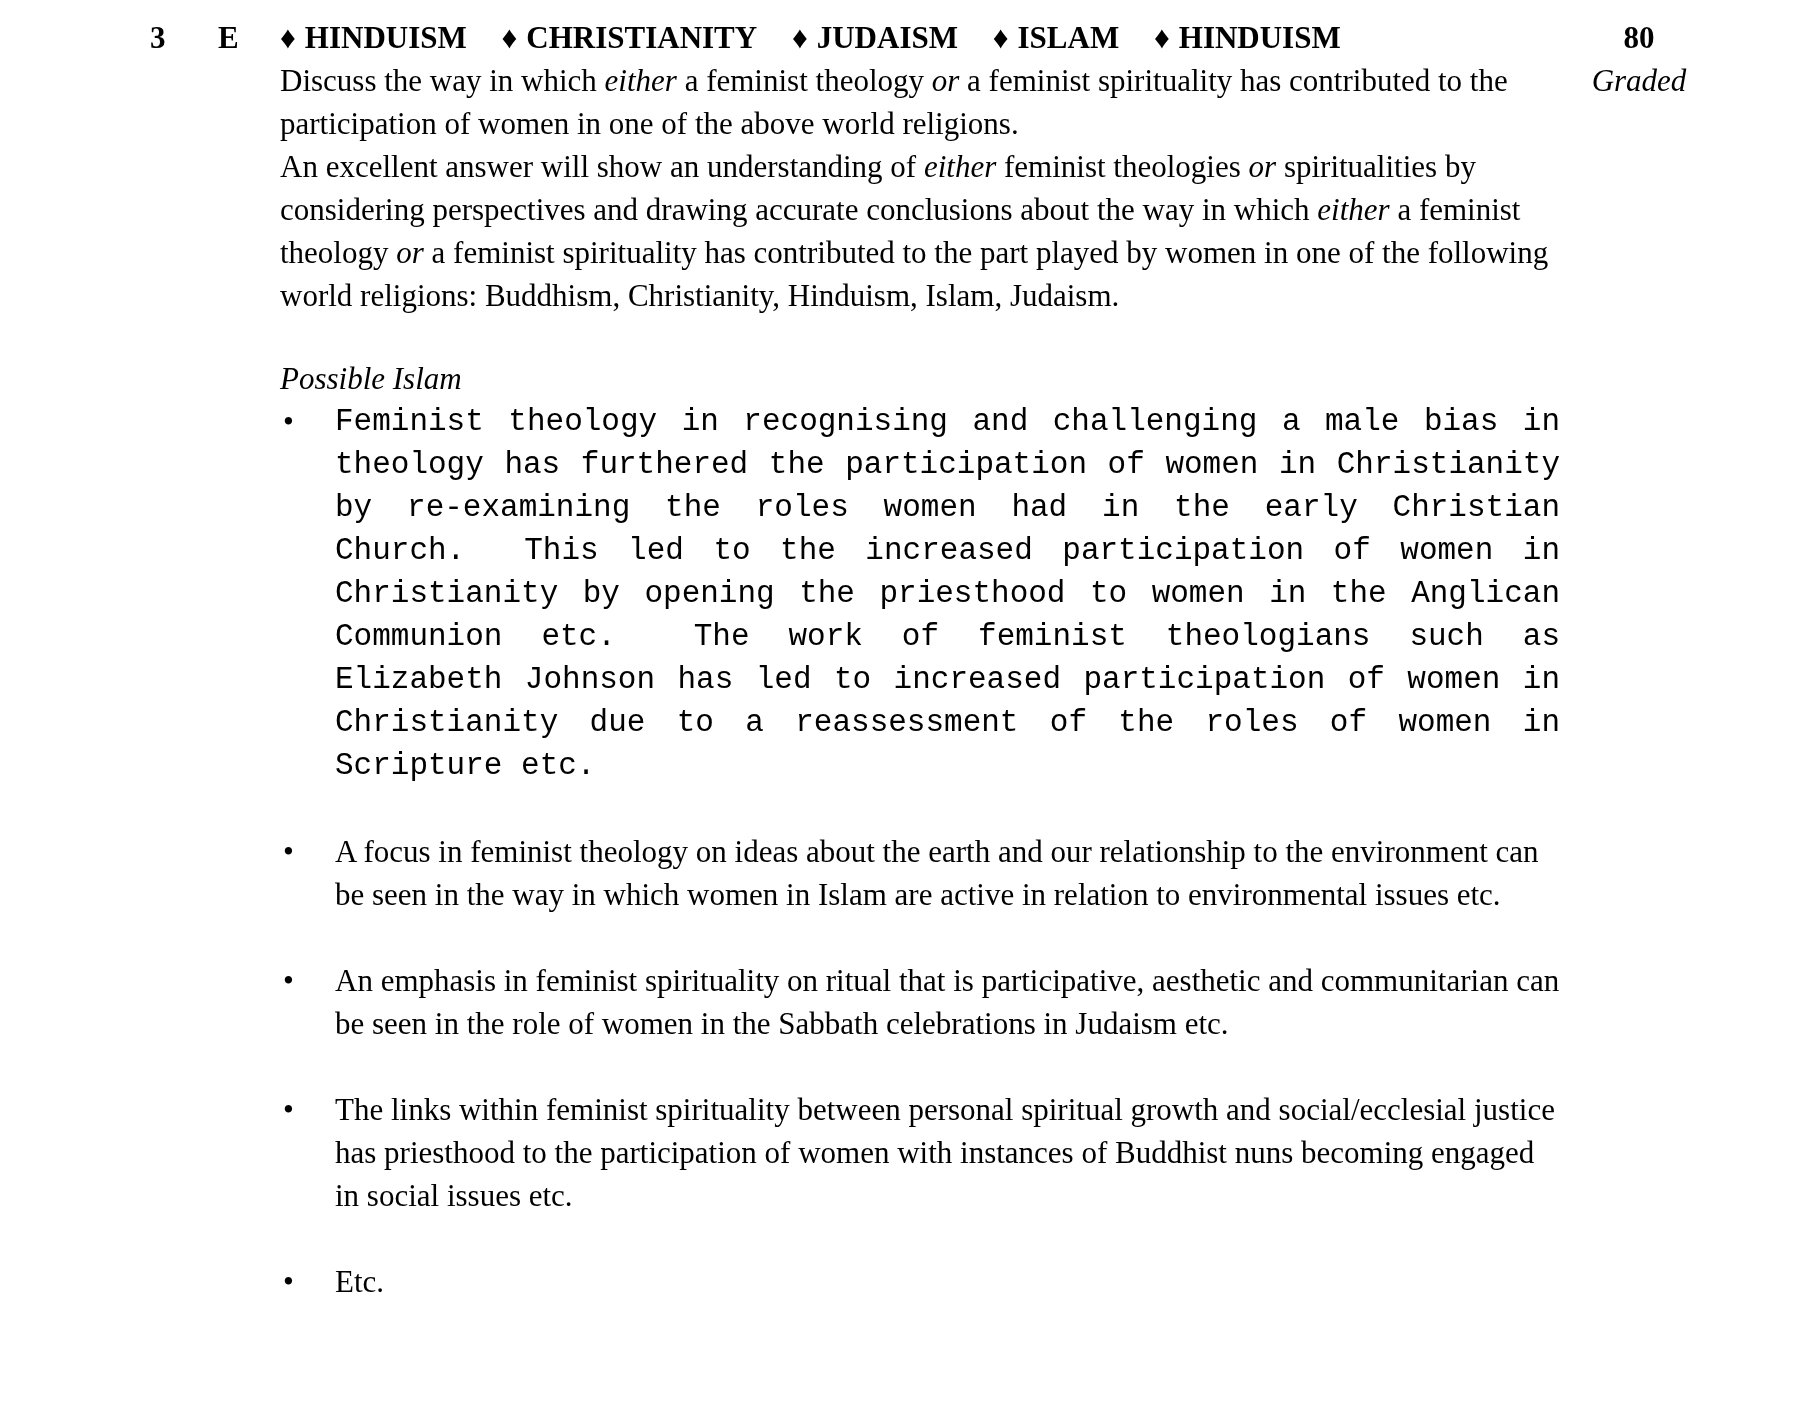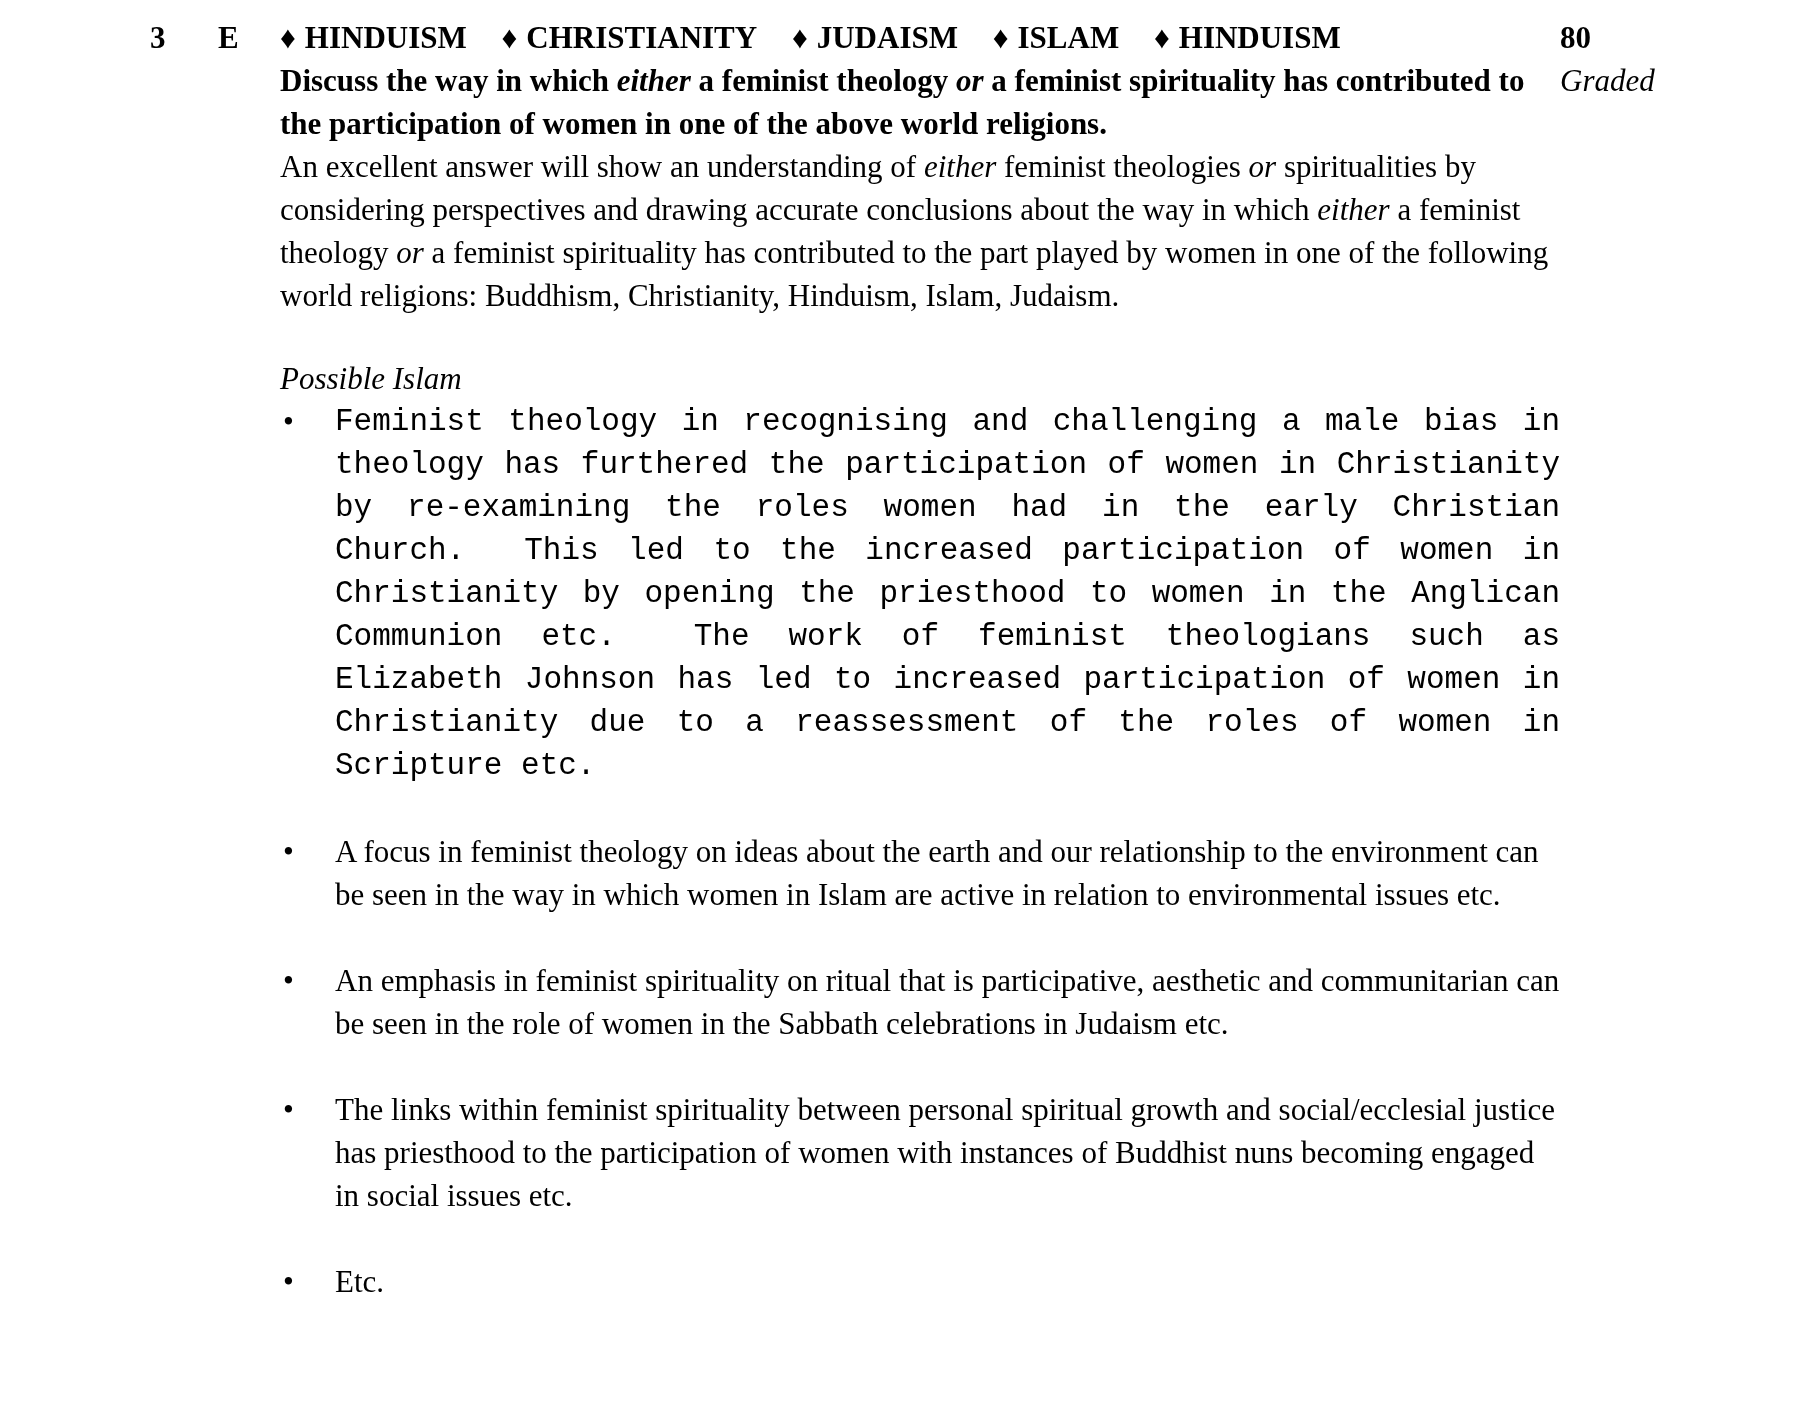--- a/index.html
+++ b/index.html
@@ -25,22 +25,22 @@
   
   .header-grid {
     display: grid;
     grid-template-columns: 68px 62px 1280px 1fr;
     font-weight: bold;
   }
   .religions { white-space: nowrap; }
   .religion { display: inline-block; margin-right: 27px; }
   .religion:last-child { margin-right: 0; }
   .diamond { margin-right: 9px; }
-  .question-text { font-weight: bold; }
-  .marks-col { }
+  .question-text { font-weight: normal; }
+  .marks-col { text-align: center; }
   .graded { font-weight: normal; font-style: italic; }
 
   
   .content { margin-left: 130px; width: 1280px; }
   .section-heading { font-style: italic; }
   .mc-heading { margin-top: 50px; }
   .pp-heading { margin-top: 40px; }
 
   .bullets { list-style: none; margin: 0; padding: 0; }
   .bullet-item { position: relative; padding-left: 55px; }

